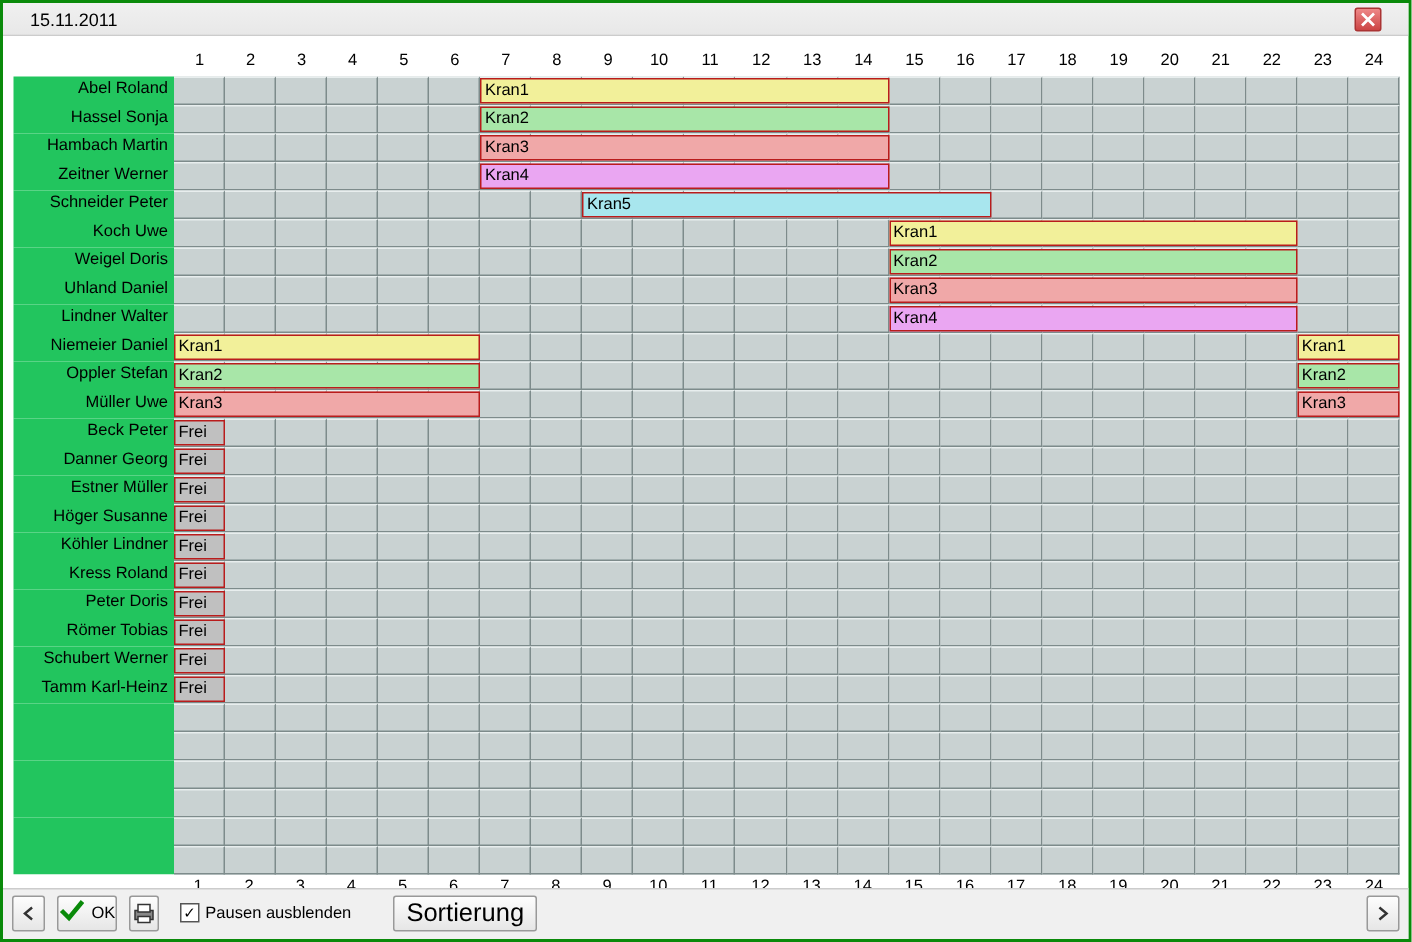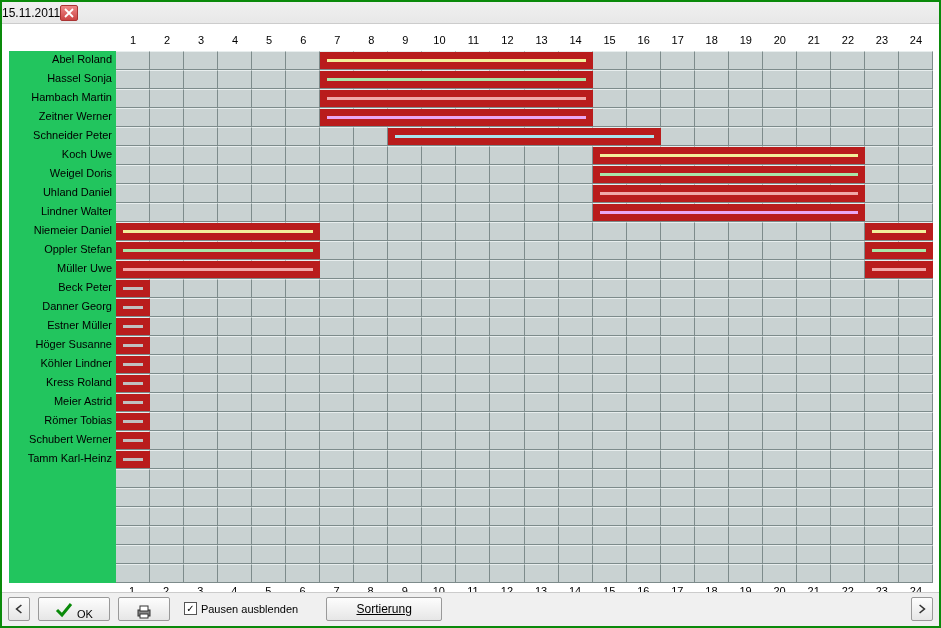--- a/index.html
+++ b/index.html
@@ -10,22 +10,23 @@
   border: 2px solid #0a8a0a;
   width: 941px;
   height: 628px;
   display: flex;
   flex-direction: column;
   overflow: hidden;
 }
 .titlebar {
   background: linear-gradient(#f0f0f0, #e8e8e8);
   border-bottom: 1px solid #ccc;
-  padding: 3px 0;
+  padding: 3px 18px;
   display: flex;
+  justify-content: space-between;
   align-items: center;
   height: 22px;
 }
 .titlebar-text { font-size: 12px; }
 .close-btn {
   width: 18px; height: 16px;
   background: linear-gradient(#e88, #c44);
   border: 1px solid #a33;
   border-radius: 2px;
   display: flex;
@@ -73,21 +74,21 @@
   position: relative;
   display: grid;
   grid-template-columns: repeat(24, 1fr);
 }
 .bar {
   position: absolute;
   top: 1px;
   height: 17px;
   font-size: 11px;
   padding: 1px 3px 0 2px;
-  border: 7px solid #b91c1c;
+  border: 1px solid #b91c1c;
   overflow: hidden;
   white-space: nowrap;
 }
 .bottom-axis {
   display: grid;
   grid-template-columns: 107px repeat(24, 1fr);
   padding-bottom: 4px;
 }
 .footer {
   display: flex;
@@ -103,22 +104,22 @@
   border: 1px solid #999;
   background: linear-gradient(#fdfdfd, #e6e6e6);
   border-radius: 2px;
   display: flex;
   align-items: center;
   justify-content: center;
   cursor: pointer;
   padding: 0 6px;
 }
 .nav-btn { width: 22px; }
-.icon-btn { padding: 0 16px; gap: 4px; align-items: flex-end; }
-.txt-btn { width: 116px; font-size: 12px; text-decoration: underline; }
+.icon-btn { padding: 0 0; gap: 4px; }
+.txt-btn { width: 96px; font-size: 17px; }
 .spacer { flex: 1; }
 .chk-wrap { display: flex; align-items: center; gap: 4px; margin-left: 6px; margin-right: 20px; }
 .chk {
   width: 13px; height: 13px;
   border: 1px solid #555;
   background: #fff;
   display: flex;
   align-items: center;
   justify-content: center;
   font-size: 10px;
@@ -666,21 +667,21 @@
         <div class="grid-cell"></div>
         <div class="grid-cell"></div>
         <div class="grid-cell"></div>
         <div class="grid-cell"></div>
         <div class="grid-cell"></div>
         <div class="grid-cell"></div>
         <div class="grid-cell"></div>
         <div class="grid-cell"></div>
         <div class="bar" style="background: rgb(192, 192, 192); left: 0%; width: 4.16667%;">Frei</div>
       </div>
-      <div class="row-label">Meier Astrid</div>
+      <div class="row-label">Peter Doris</div>
       <div class="row-wrap">
         <div class="grid-cell"></div>
         <div class="grid-cell"></div>
         <div class="grid-cell"></div>
         <div class="grid-cell"></div>
         <div class="grid-cell"></div>
         <div class="grid-cell"></div>
         <div class="grid-cell"></div>
         <div class="grid-cell"></div>
         <div class="grid-cell"></div>

